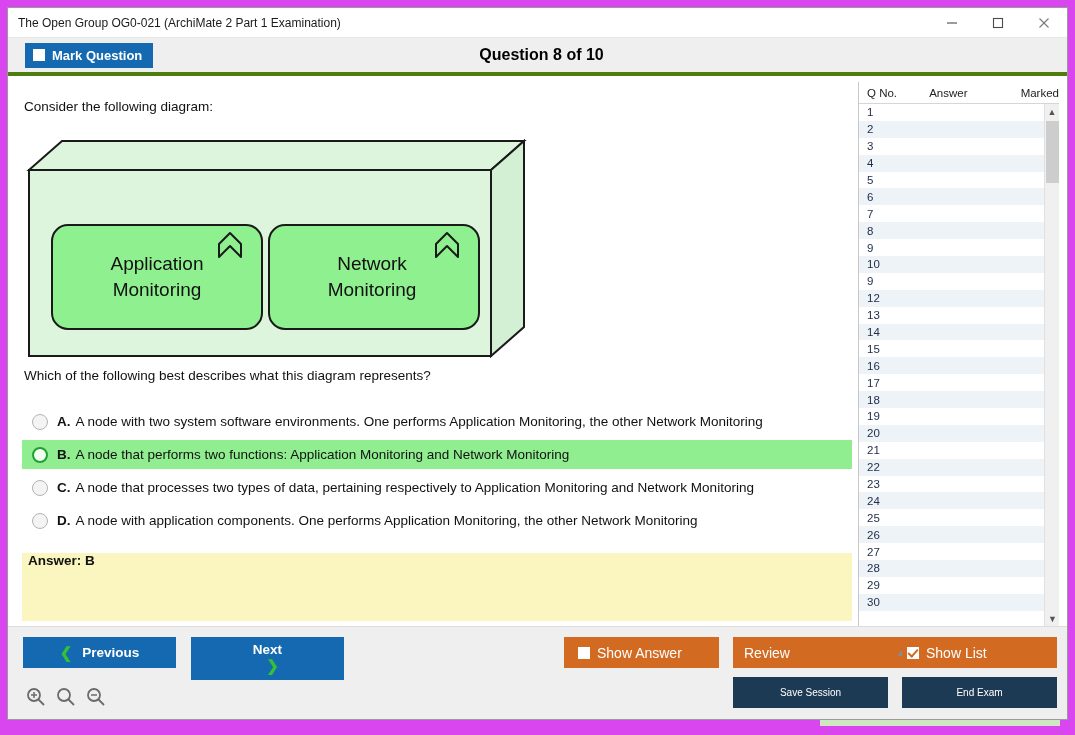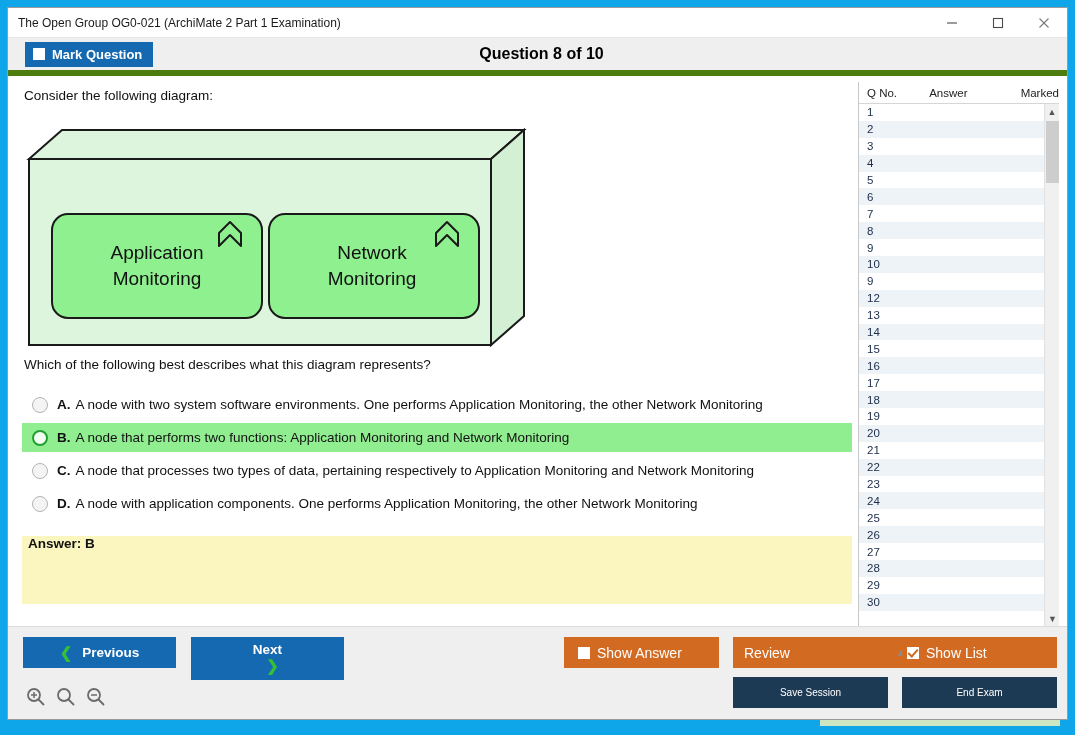--- a/index.html
+++ b/index.html
@@ -6,21 +6,21 @@
   html, body {
     margin: 0; padding: 0;
     width: 1075px; height: 735px;
     background: #ffffff;
     font-family: "Liberation Sans", sans-serif;
     overflow: hidden;
   }
   #root {
     position: relative;
     width: 1075px; height: 735px;
-    background: #0ea5e9;
+    background: #d946ef;
   }
   
   .bg-sliver {
     position: absolute;
     left: 820px; top: 716px; width: 240px; height: 10px;
     background: #cfe6c2;
   }
   .window {
     position: absolute;
     left: 7px; top: 7px;
@@ -53,21 +53,21 @@
   }
   .wbtn svg { display: block; }
   
   .headerbar {
     height: 38px;
     background: #efefef;
     display: flex;
     align-items: center;
     position: relative;
     flex: 0 0 auto;
-    border-bottom: 6px solid #4d7c0f;
+    border-bottom: 4px solid #4d7c0f;
   }
   .mark-btn {
     margin-left: 17px;
     height: 25px;
     background: #1569b0;
     color: #ffffff;
     font-size: 13px;
     font-weight: bold;
     display: flex;
     align-items: center;
@@ -114,32 +114,32 @@
     width: 844px;
     background: #ffffff;
     position: relative;
     padding: 10px 0 0 14px;
     overflow: hidden;
     flex: 0 0 auto;
   }
   .stem {
     font-size: 13.5px;
     color: #111;
-    margin: 2px 0 8px 2px;
+    margin: 13px 0 8px 2px;
   }
   
   .diagram { position: relative; width: 505px; height: 240px; margin-left: 2px; }
   .diagram svg { display: block; }
   
   .qtext {
     font-size: 13.5px;
     color: #111;
     margin: 6px 0 0 2px;
   }
-  .options { margin-top: 18px; }
+  .options { margin-top: 24px; }
   .option {
     display: flex;
     align-items: center;
     height: 29px;
     padding-left: 10px;
     margin-bottom: 4px;
     width: 834px;
     cursor: pointer;
   }
   .option.selected { background: #90ee90; }

